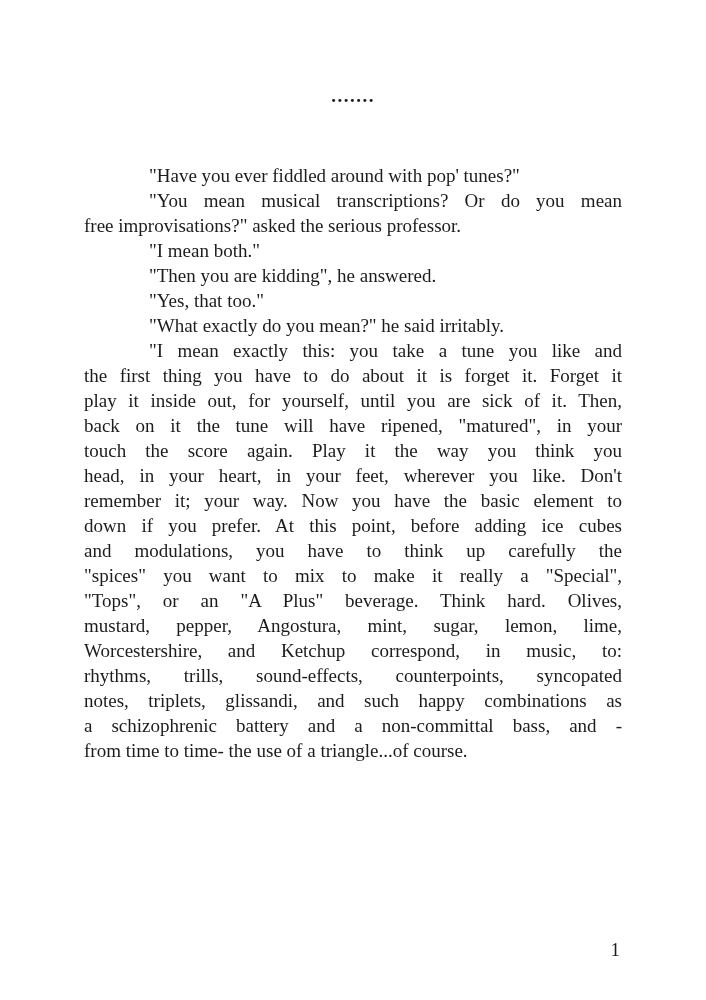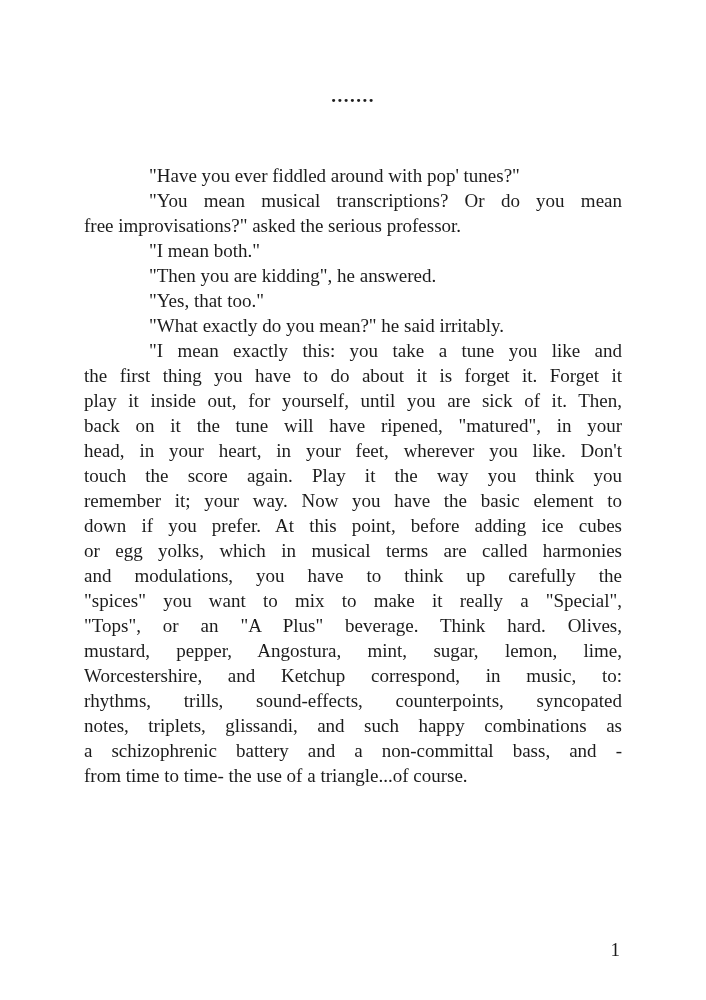--- a/index.html
+++ b/index.html
@@ -83,25 +83,24 @@
           <div class="line first last">"Yes, that too."</div>
         </div>
         <div class="paragraph">
           <div class="line first last">"What exactly do you mean?" he said irritably.</div>
         </div>
         <div class="paragraph">
           <div class="line first">"I mean exactly this: you take a tune you like and</div>
           <div class="line">the first thing you have to do about it is forget it. Forget it</div>
           <div class="line">play it inside out, for yourself, until you are sick of it. Then,</div>
           <div class="line">back on it the tune will have ripened, "matured", in your</div>
+          <div class="line">touch the score again. Play it the way you think you</div>
           <div class="line">head, in your heart, in your feet, wherever you like. Don't</div>
-          <div class="line">touch the score again. Play it the way you think you</div>
           <div class="line">remember it; your way. Now you have the basic element to</div>
           <div class="line">down if you prefer. At this point, before adding ice cubes</div>
-          <div class="line">or egg yolks, which in musical terms are called harmonies</div>
           <div class="line">and modulations, you have to think up carefully the</div>
           <div class="line">"spices" you want to mix to make it really a "Special",</div>
           <div class="line">"Tops", or an "A Plus" beverage. Think hard. Olives,</div>
           <div class="line">mustard, pepper, Angostura, mint, sugar, lemon, lime,</div>
           <div class="line">Worcestershire, and Ketchup correspond, in music, to:</div>
           <div class="line">rhythms, trills, sound-effects, counterpoints, syncopated</div>
           <div class="line">notes, triplets, glissandi, and such happy combinations as</div>
           <div class="line">a schizophrenic battery and a non-committal bass, and -</div>
           <div class="line last">from time to time- the use of a triangle...of course.</div>
         </div>

